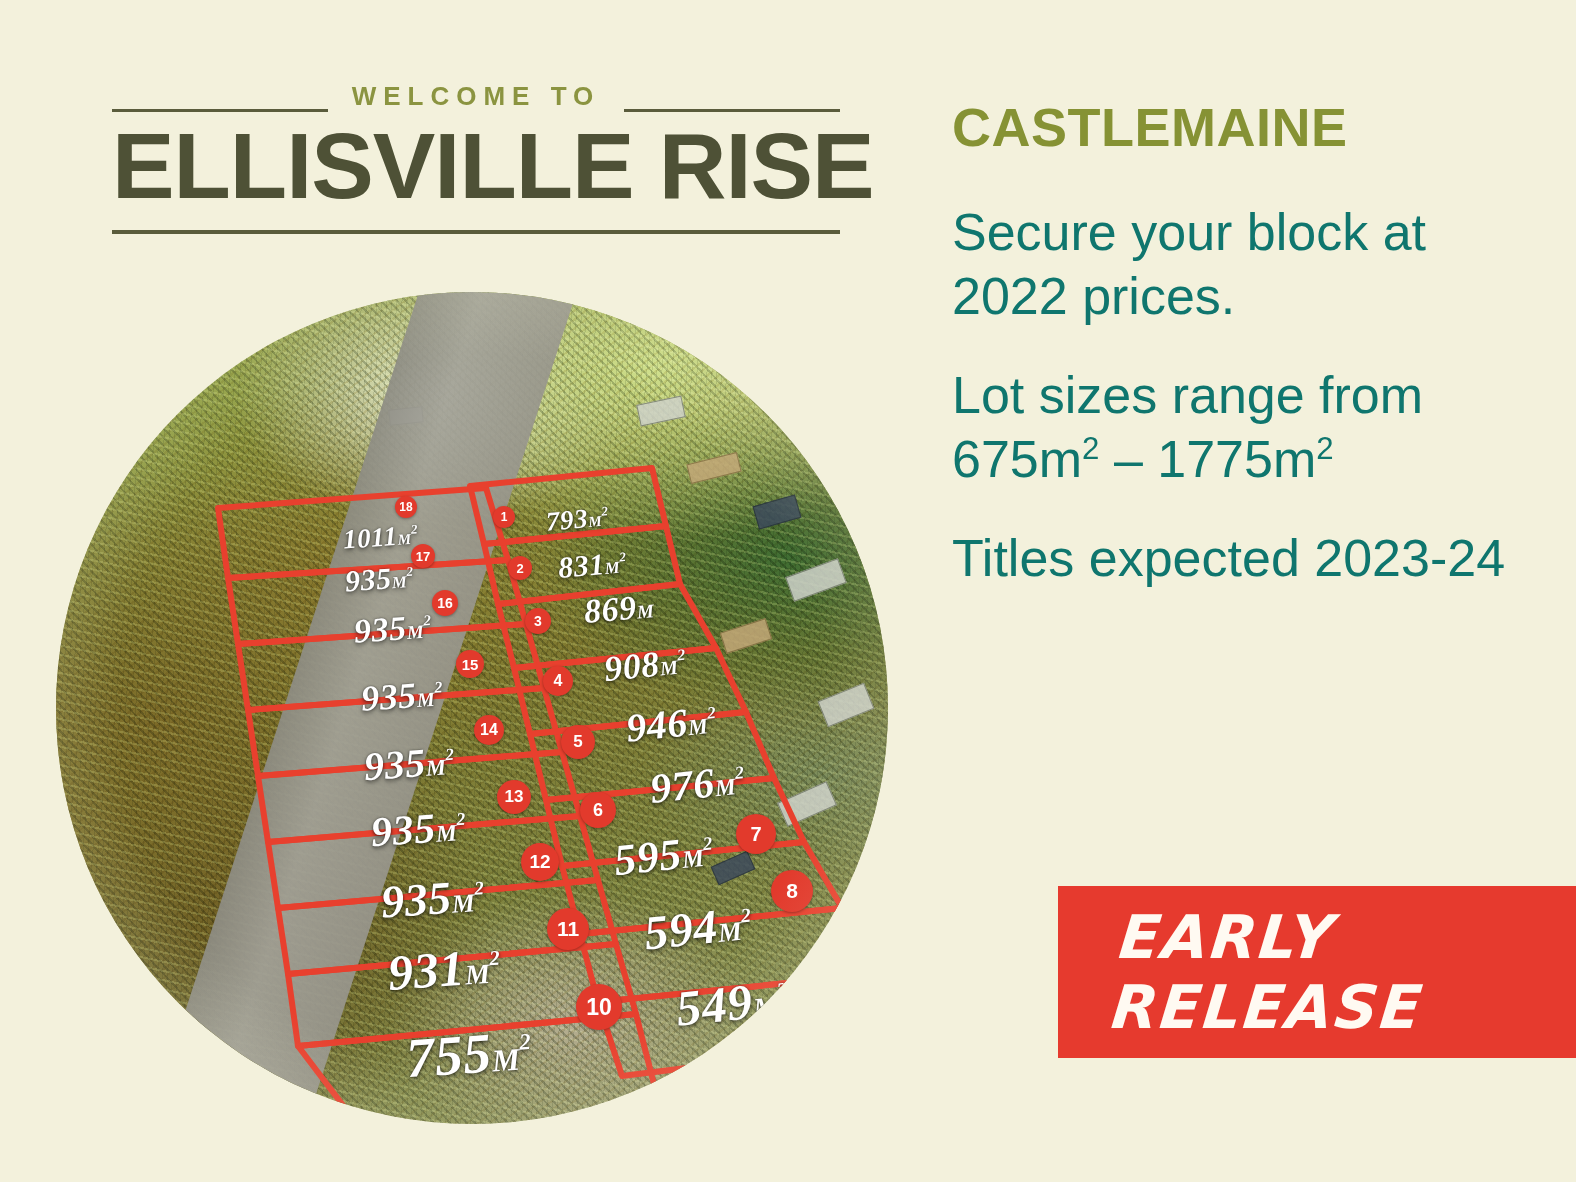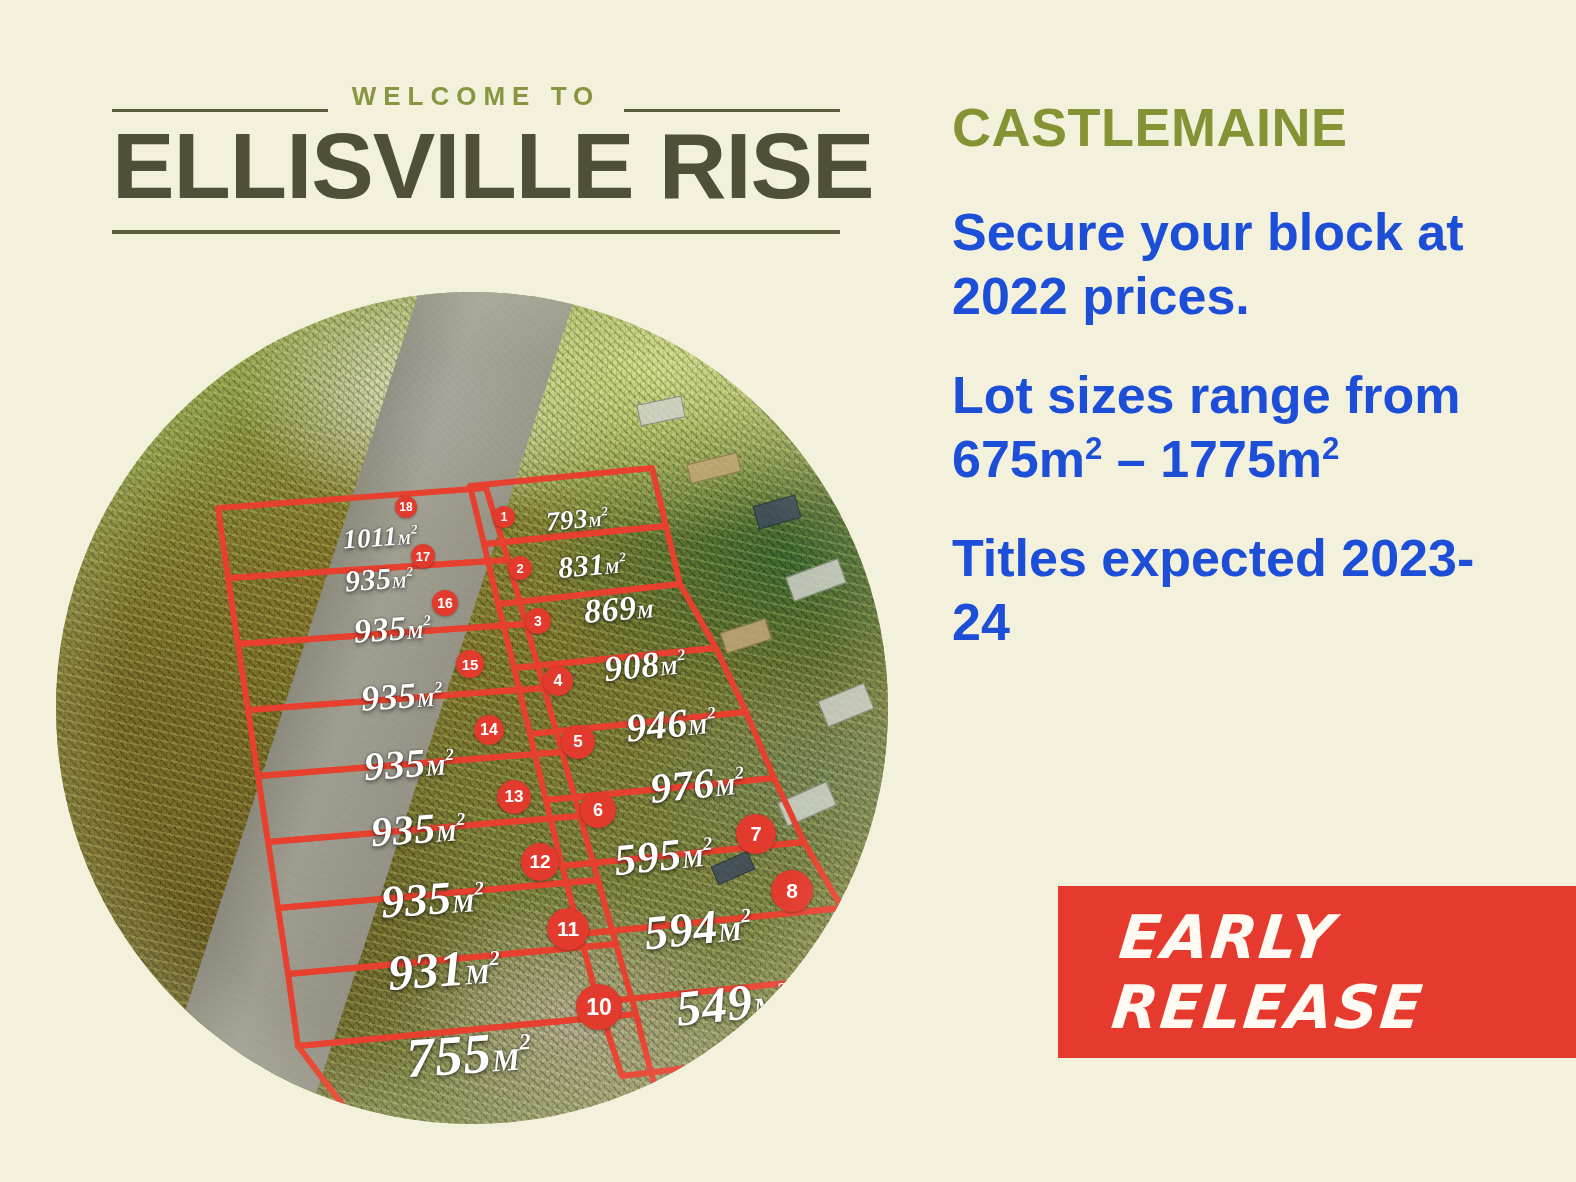--- a/index.html
+++ b/index.html
@@ -130,22 +130,22 @@
   
   #right-column { position:absolute; left:952px; top:0; width:624px; height:1182px; }
 
   #suburb-name {
     position:absolute; left:0; top:96px;
     font-size:54px; font-weight:700; letter-spacing:.5px;
     color:#869234;
   }
   #promo-copy {
     position:absolute; left:0; top:200px; width:560px;
-    font-size:52px; line-height:1.24; font-weight:700;
-    color:#1d4ed8;
+    font-size:52px; line-height:1.24; font-weight:400;
+    color:#0f766e;
   }
   #promo-copy p { margin:0 0 34px 0; }
   #promo-copy sup { font-size:.6em; vertical-align:super; }
 
   #early-release-badge {
     position:absolute; left:106px; top:886px;
     width:560px; height:172px;
     background:#e63a2e;
     display:flex; align-items:center; justify-content:flex-start;
   }

